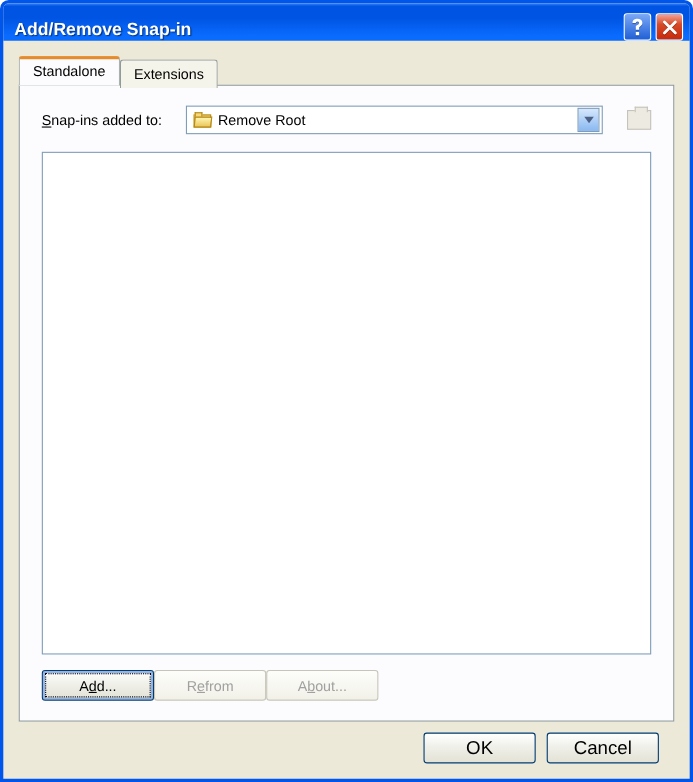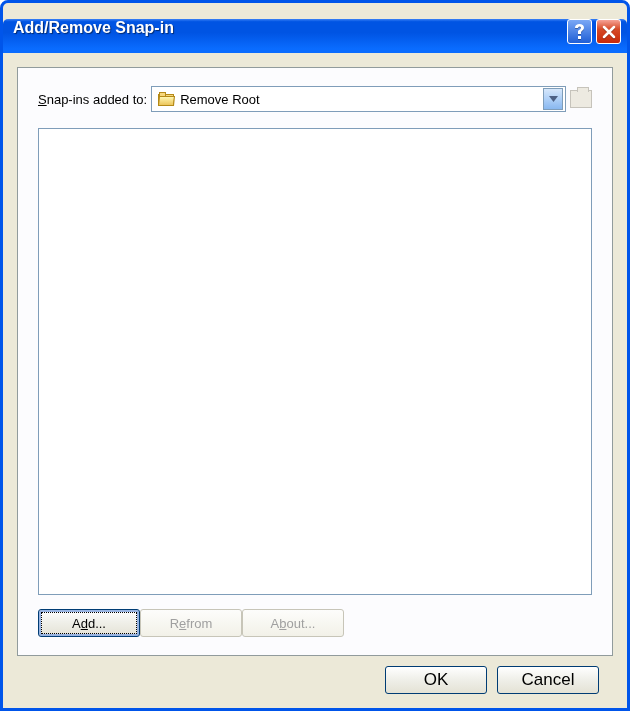--- a/index.html
+++ b/index.html
@@ -19,24 +19,23 @@
   border: 3px solid #0055EA;
   border-radius: 8px 8px 0 0;
   background: #ECE9D8;
   display: flex;
   flex-direction: column;
 }
 .titlebar {
   height: 34px;
   background: linear-gradient(to bottom, #3a81f6 0%, #0054E3 8%, #0054E3 40%, #0A6CFF 88%, #0A6CFF 100%);
   display: flex;
-  align-items: flex-start;
+  align-items: flex-end;
   padding: 0 6px 0 10px;
   border-radius: 5px 5px 0 0;
-  margin-top: 16px;
 }
 .titlebar-title {
   color: #fff;
   font-weight: bold;
   font-size: 16px;
   flex: 1;
   text-shadow: 1px 1px 1px rgba(0,0,0,0.5);
 }
 .titlebar-buttons { display: flex; gap: 4px; }
 .tb-btn {
@@ -97,21 +96,21 @@
   display: flex;
   flex-direction: column;
 }
 .intro {
   font-size: 13px;
   margin-bottom: 22px;
 }
 .row-addedto {
   display: flex;
   align-items: center;
-  gap: 4px;
+  gap: 22px;
   margin-bottom: 16px;
 }
 .row-addedto label {
   font-size: 13px;
 }
 .combo {
   flex: 1;
   height: 26px;
   border: 1px solid #7F9DB9;
   background: #fff;
@@ -238,20 +237,28 @@
       <div class="tb-btn tb-close">
         <svg width="14" height="14" viewBox="0 0 14 14">
           <path d="M2 2 L12 12 M12 2 L2 12" stroke="#fff" stroke-width="2.5" stroke-linecap="round"></path>
         </svg>
       </div>
     </div>
   </div>
 
   <div class="body-area">
 
+    <div class="tab-strip">
+      <div class="tab active">
+        <span>Standalone</span>
+      </div>
+      <div class="tab inactive">
+        <span>Extensions</span>
+      </div>
+    </div>
 
     <div class="tab-panel">
 
 
       <div class="row-addedto">
         <label><span class="u">S</span><span>nap-ins added to:</span></label>
         <div class="combo">
           <span class="folder-ico">
             <span class="back"></span>
               <span class="tab2"></span>

